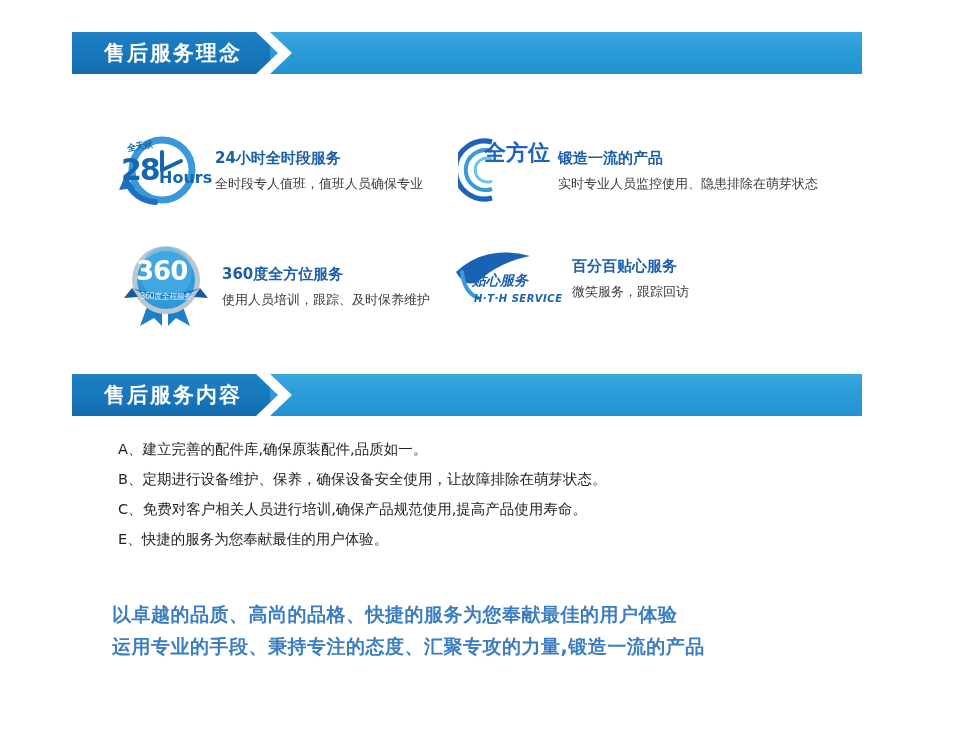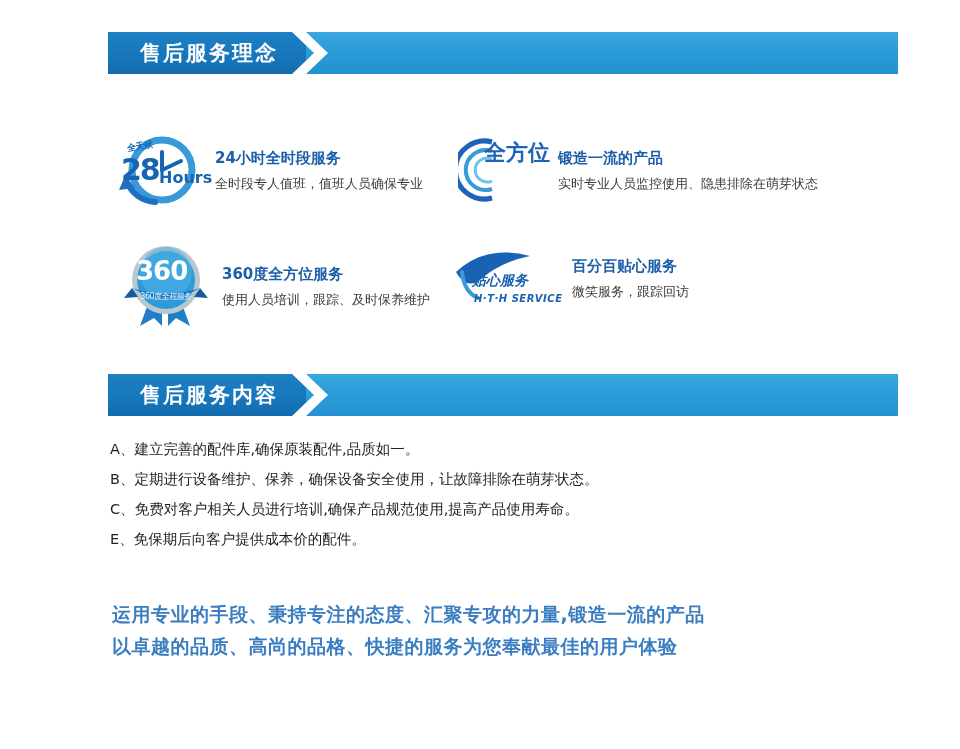--- a/index.html
+++ b/index.html
@@ -14,21 +14,20 @@
     overflow: hidden;
     position: relative;
   }
 
   
   .section-header {
     position: absolute;
     left: 72px;
     width: 790px;
     height: 42px;
-    margin-left: 36px;
   }
   .sh-right {
     position: absolute;
     left: 0; top: 0;
     width: 100%;
     height: 100%;
     background: linear-gradient(to bottom, #3aa7df 0%, #2b9bd9 45%, #2492d2 100%);
   }
   .sh-left {
     position: absolute;
@@ -105,21 +104,21 @@
     color: #3b3b3b;
     font-size: 13px;
     line-height: 20px;
     margin-top: 6px;
     white-space: nowrap;
   }
 
   
   .content-list {
     position: absolute;
-    left: 110px;
+    left: 118px;
     top: 434px;
     width: 760px;
   }
   .list-item {
     color: #1f1f1f;
     font-size: 14.5px;
     line-height: 30px;
     white-space: nowrap;
   }
   .li-label { display: inline; }
@@ -324,19 +323,19 @@
       <polygon points="0,0 14,0 36,21 14,42 0,42 22,21" fill="#ffffff"></polygon>
     </svg>
   </div>
   <div class="sh-title">售后服务内容</div>
 </div>
 
 <div class="content-list">
   <div class="list-item"><span class="li-label">A、</span><span>建立完善的配件库,确保原装配件,品质如一。</span></div>
   <div class="list-item"><span class="li-label">B、</span><span>定期进行设备维护、保养，确保设备安全使用，让故障排除在萌芽状态。</span></div>
   <div class="list-item"><span class="li-label">C、</span><span>免费对客户相关人员进行培训,确保产品规范使用,提高产品使用寿命。</span></div>
-  <div class="list-item"><span class="li-label">E、</span><span>免保期后向客户提供成本价的配件。</span></div>
+  <div class="list-item"><span class="li-label">E、</span><span>快捷的服务为您奉献最佳的用户体验。</span></div>
 </div>
 
 <div class="slogan">
+  <div class="slogan-line">以卓越的品质、高尚的品格、快捷的服务为您奉献最佳的用户体验</div>
   <div class="slogan-line">运用专业的手段、秉持专注的态度、汇聚专攻的力量,锻造一流的产品</div>
-  <div class="slogan-line">以卓越的品质、高尚的品格、快捷的服务为您奉献最佳的用户体验</div>
 </div>
 
 </body></html>

